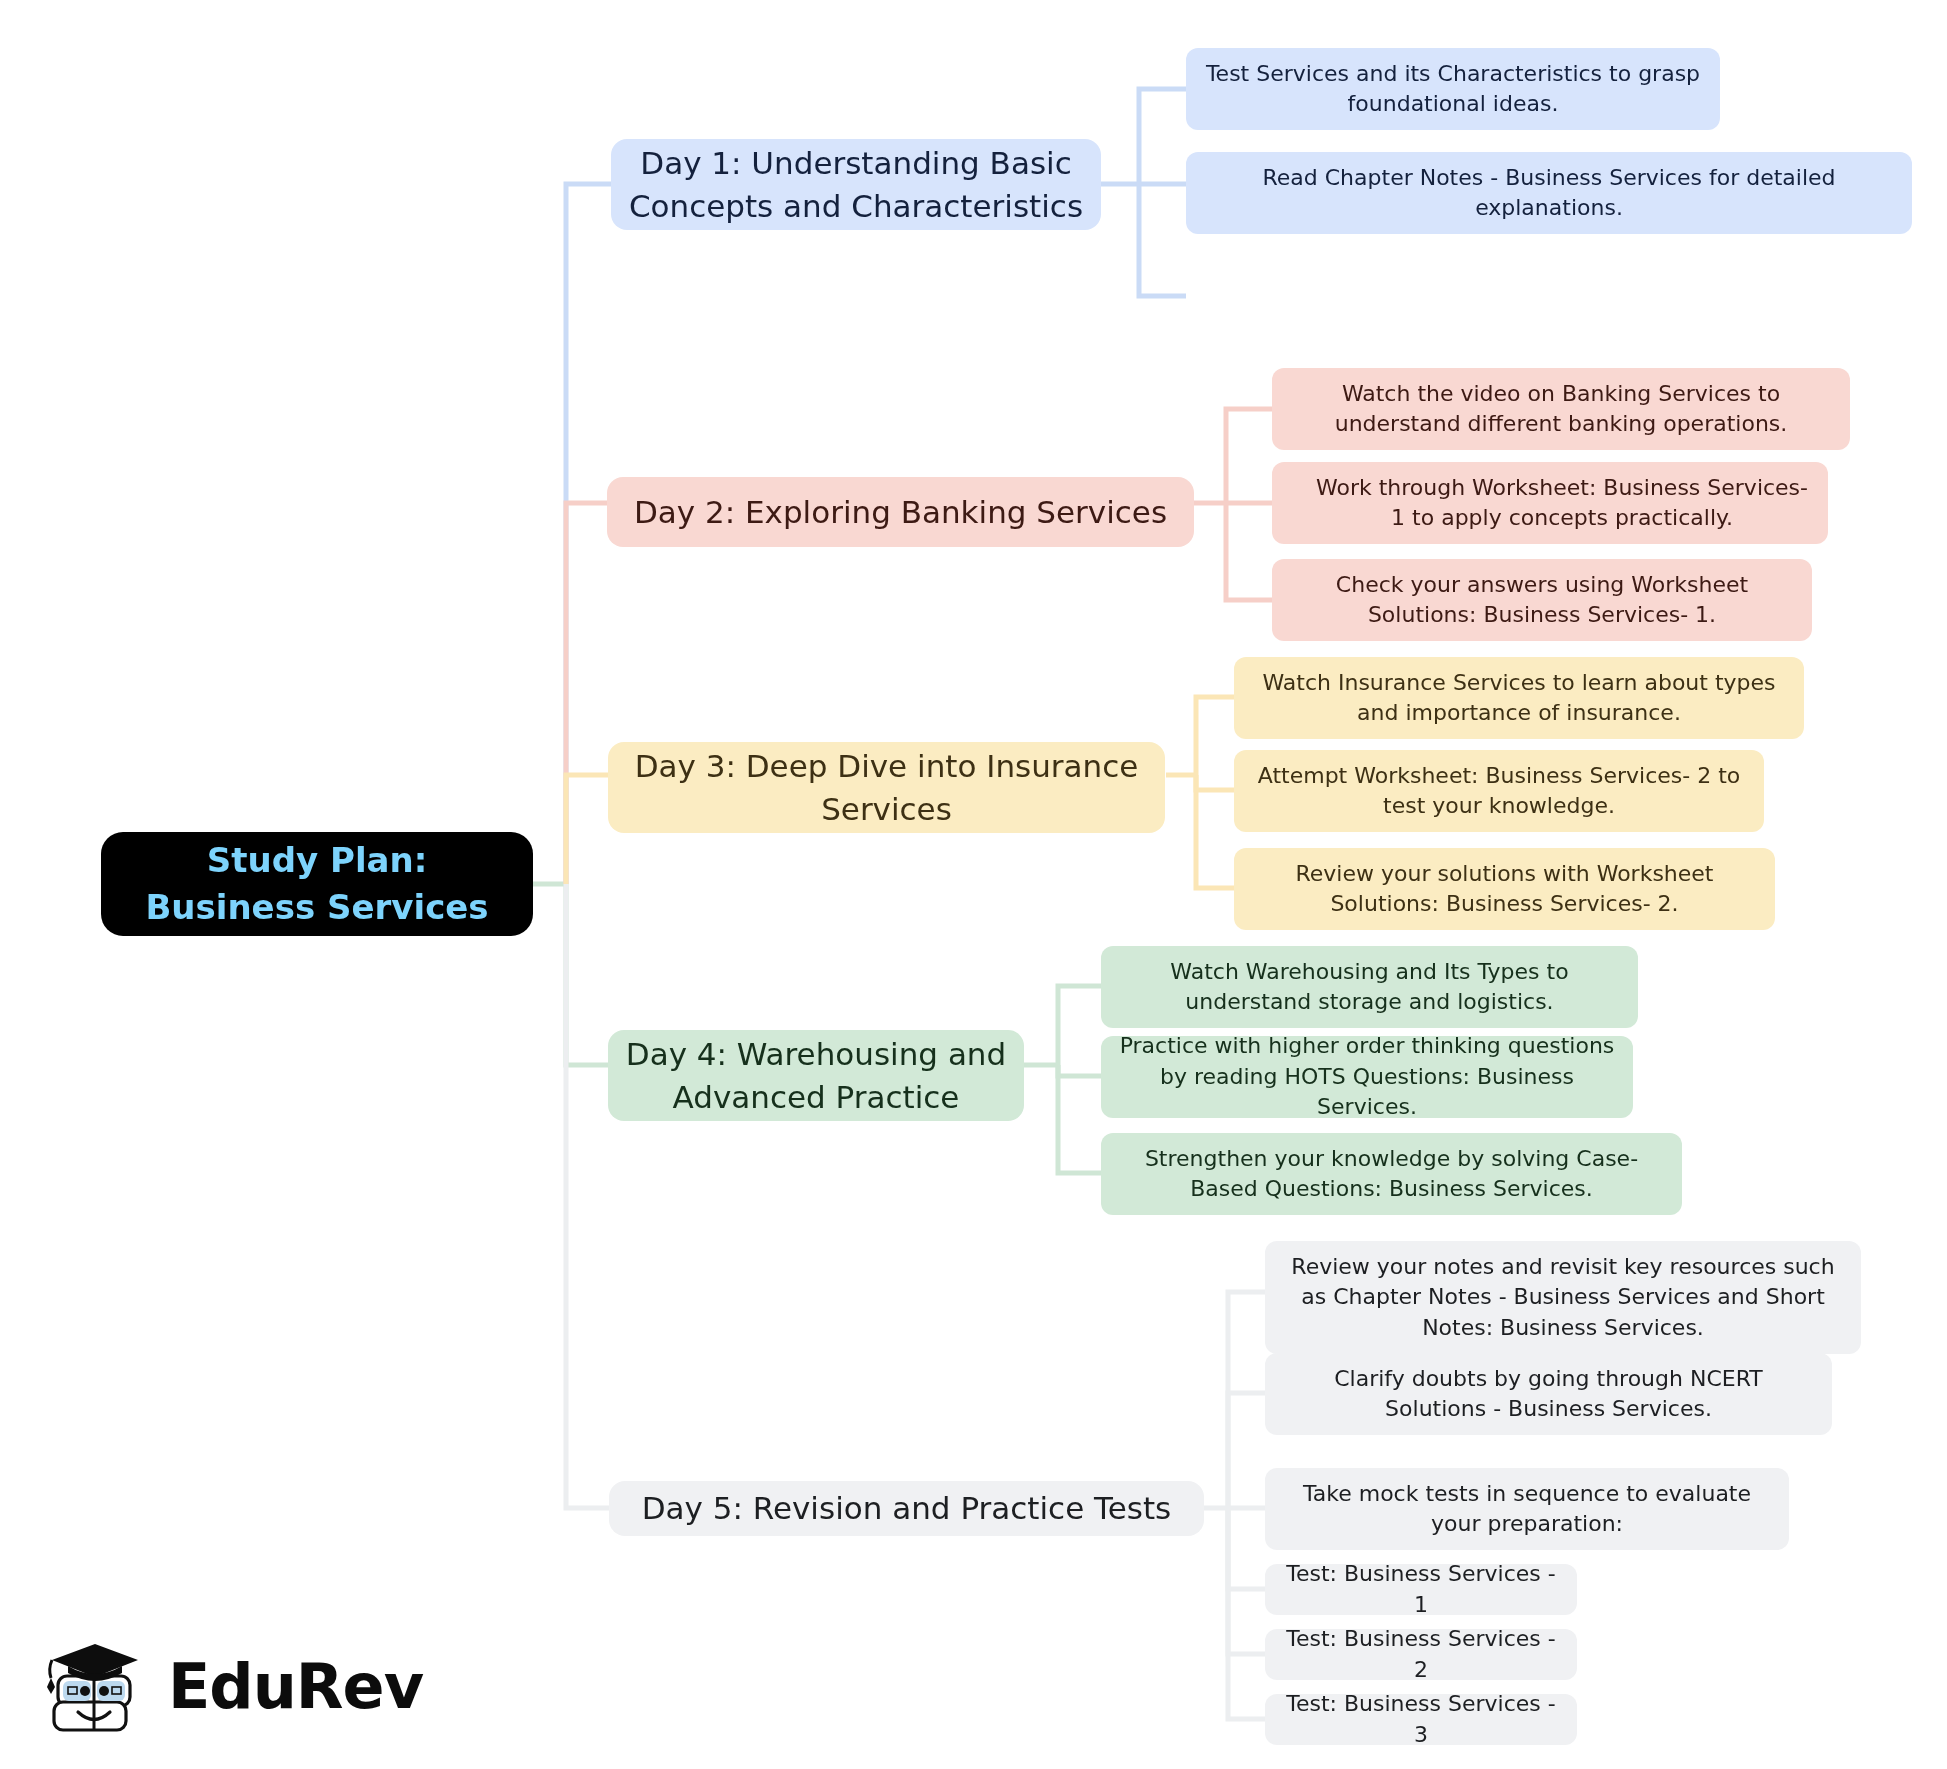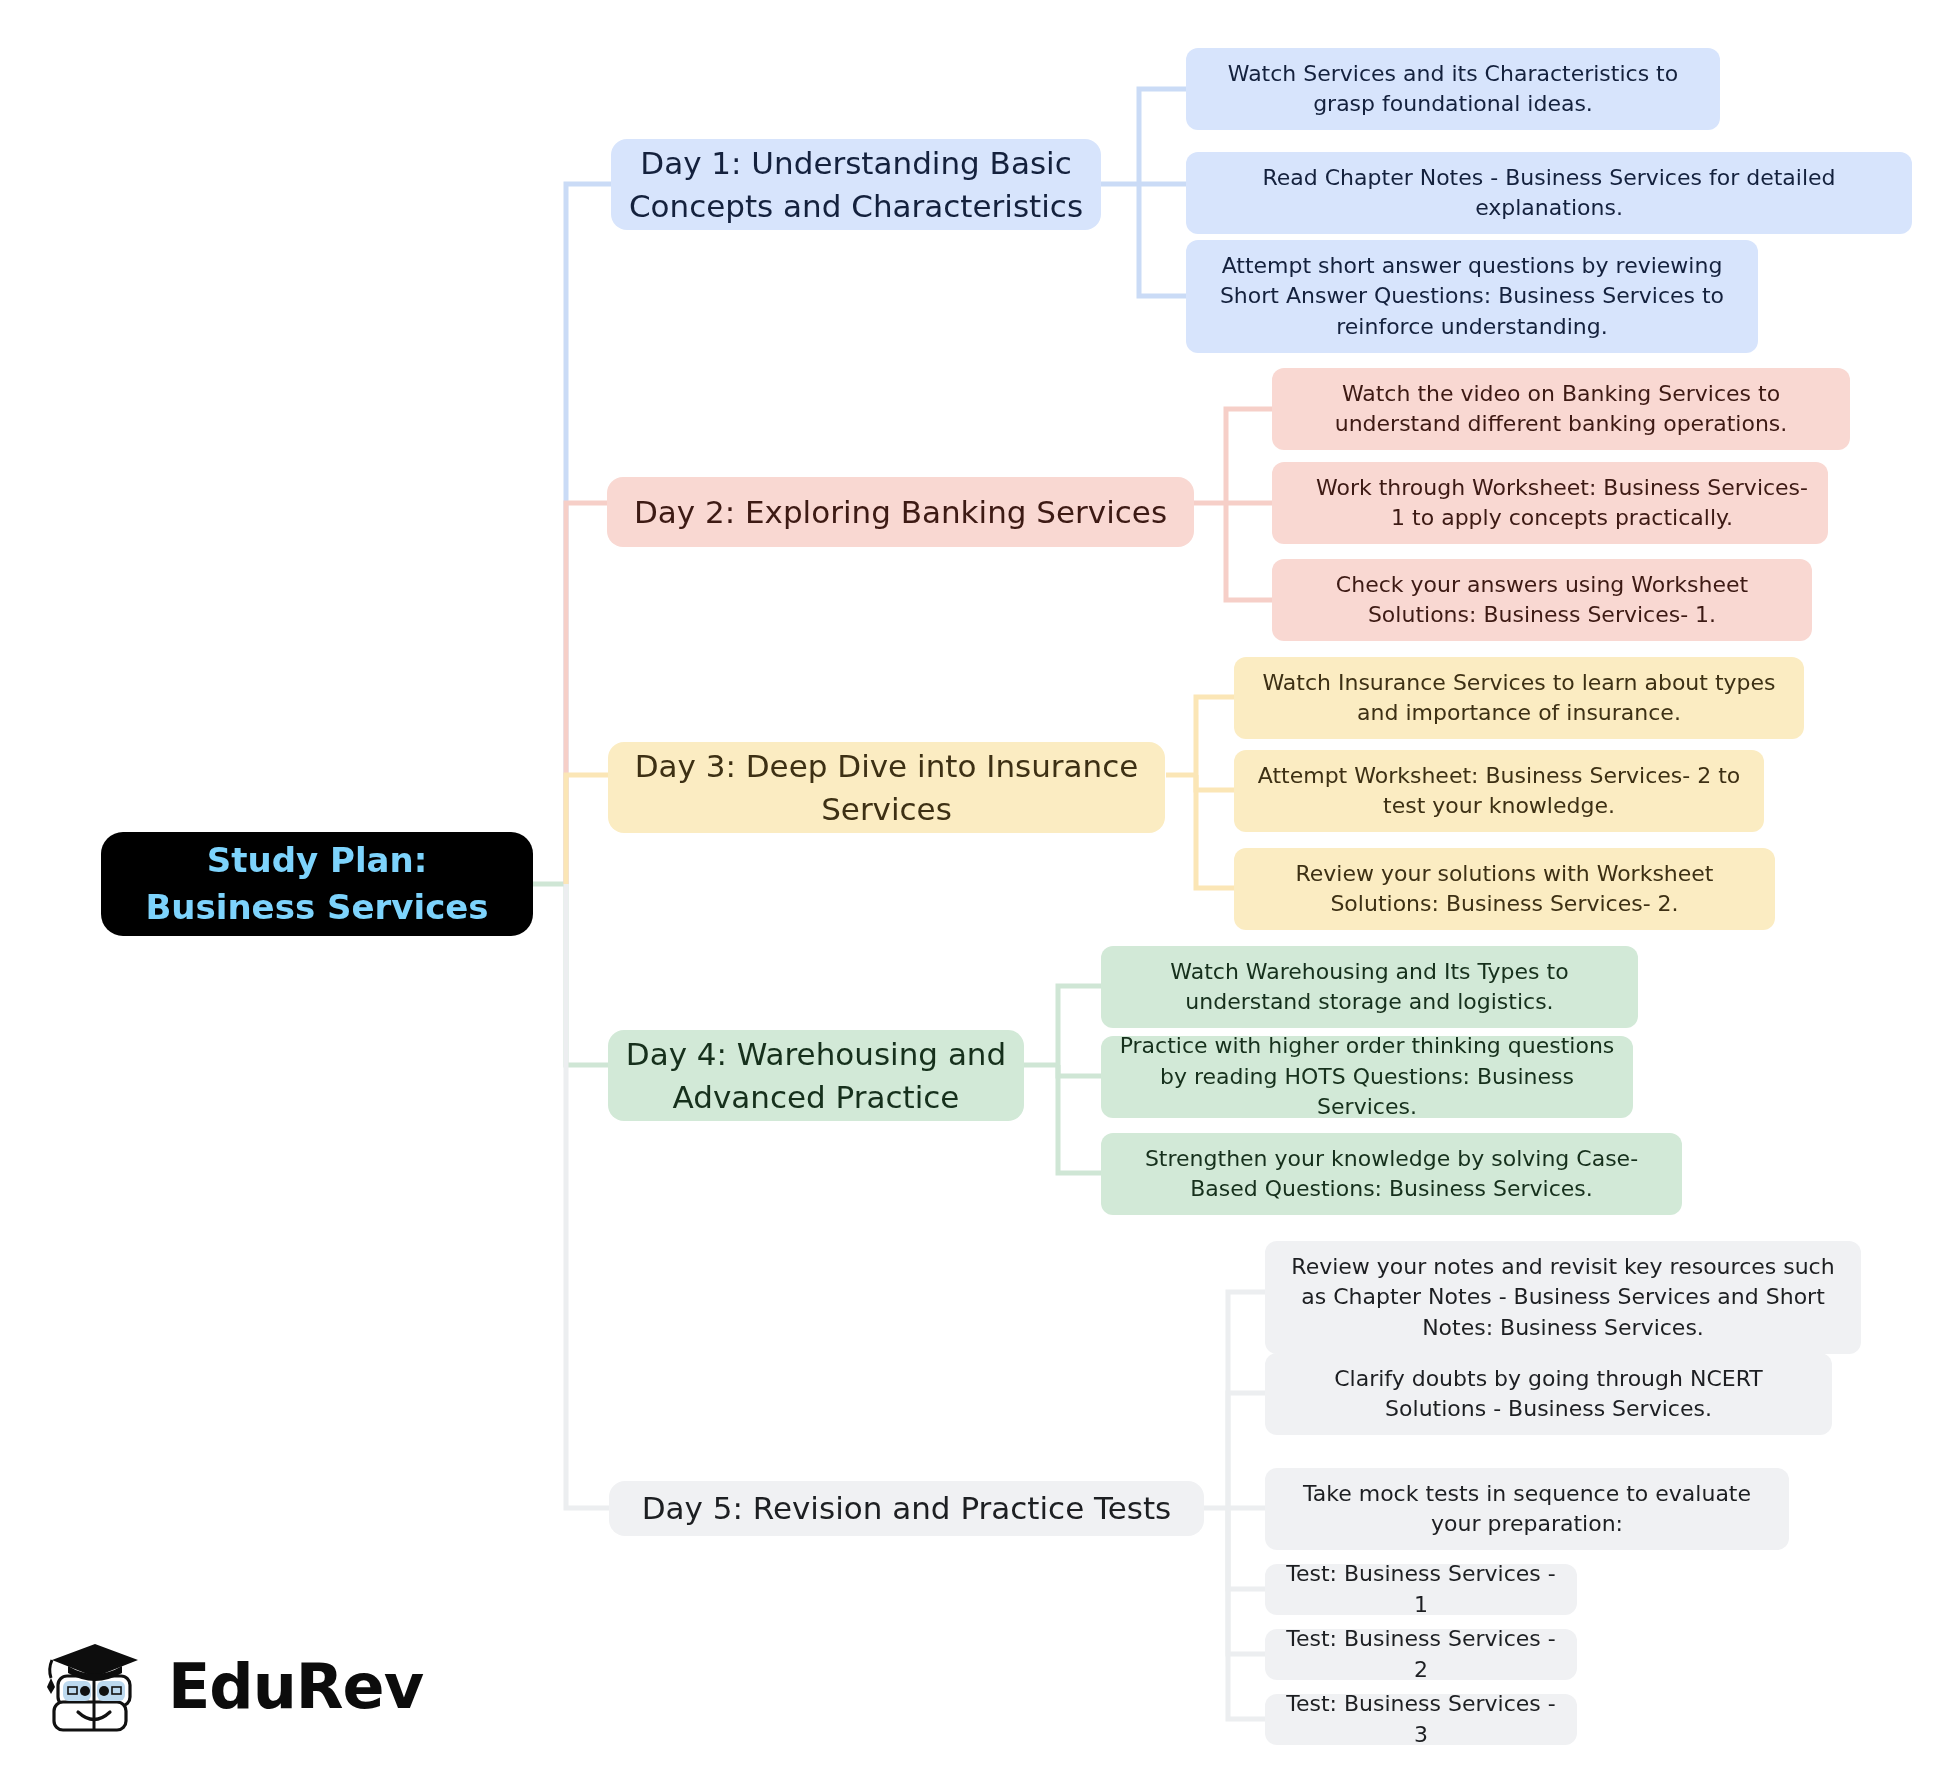--- a/index.html
+++ b/index.html
@@ -155,27 +155,24 @@
   </svg>
 
   <div class="node root">
     <span>Study Plan: Business Services</span>
   </div>
 
   <div class="node day day-1" style="left:611px; top:139px; width:490px; height:91px;">
     <span>Day 1: Understanding Basic Concepts and Characteristics</span>
   </div>
   <div class="node leaf leaf-1" style="left:1186px; top:48px; width:534px; height:82px;">
-    <span>Watch Services and its Characteristics to grasp foundational ideas.</span>
+    <span>Test Services and its Characteristics to grasp foundational ideas.</span>
   </div>
   <div class="node leaf leaf-1" style="left:1186px; top:152px; width:726px; height:82px;">
     <span>Read Chapter Notes - Business Services for detailed explanations.</span>
-  </div>
-  <div class="node leaf leaf-1" style="left:1186px; top:240px; width:572px; height:113px;">
-    <span>Attempt short answer questions by reviewing Short Answer Questions: Business Services to reinforce understanding.</span>
   </div>
 
   <div class="node day day-2" style="left:607px; top:477px; width:587px; height:70px;">
     <span>Day 2: Exploring Banking Services</span>
   </div>
   <div class="node leaf leaf-2" style="left:1272px; top:368px; width:578px; height:82px;">
     <span>Watch the video on Banking Services to understand different banking operations.</span>
   </div>
   <div class="node leaf leaf-2" style="left:1272px; top:462px; width:556px; height:82px;padding-left:40px;">
     <span>Work through Worksheet: Business Services- 1 to apply concepts practically.</span>

